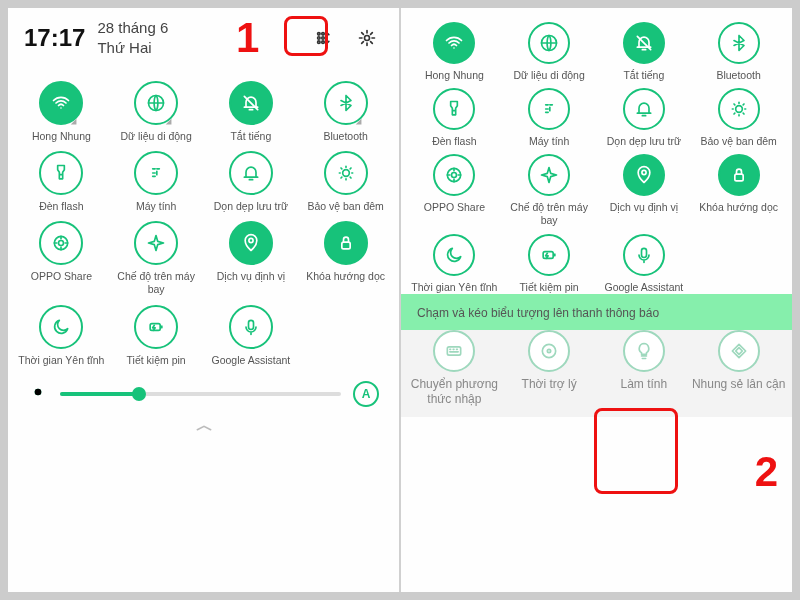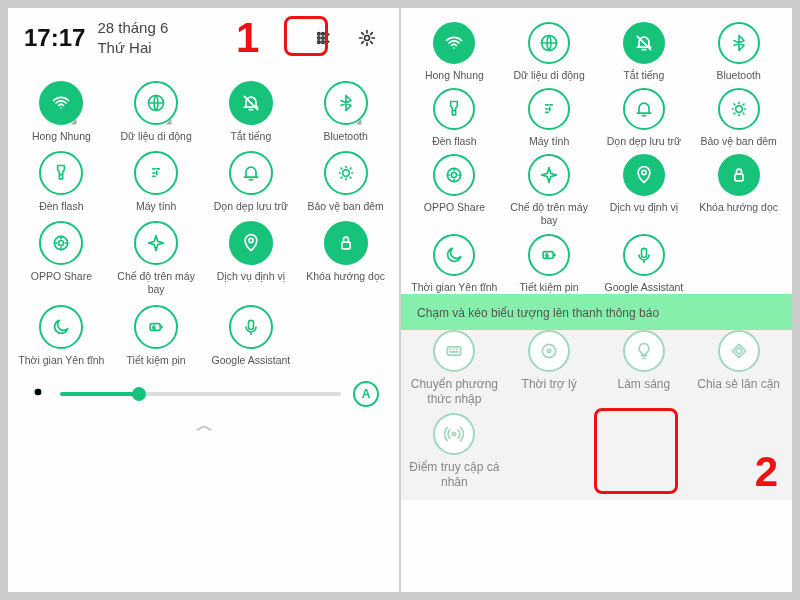--- a/index.html
+++ b/index.html
@@ -526,37 +526,29 @@
               </svg>
             </div>
             <span>Thời trợ lý</span>
           </div>
           <div class="tile">
             <div class="circ">
               <svg viewBox="0 0 24 24">
                 <use href="#i-bulb"></use>
               </svg>
             </div>
-            <span>Làm sáng</span>
+            <span>Làm tính</span>
           </div>
           <div class="tile">
             <div class="circ">
               <svg viewBox="0 0 24 24">
                 <use href="#i-nearby"></use>
               </svg>
             </div>
-            <span>Chia sẻ lân cận</span>
-          </div>
-          <div class="tile">
-            <div class="circ">
-              <svg viewBox="0 0 24 24">
-                <use href="#i-hotspot"></use>
-              </svg>
-            </div>
-            <span>Điểm truy cập cá nhân</span>
+            <span>Nhung sẻ lân cận</span>
           </div>
         </div>
     </div>
 
     <div class="highlight-box" style="top:400px;left:193px;width:84px;height:86px;"></div>
     <div class="step-num" style="top:440px;right:14px;">2</div>
   </div>
 
 </div>
 

